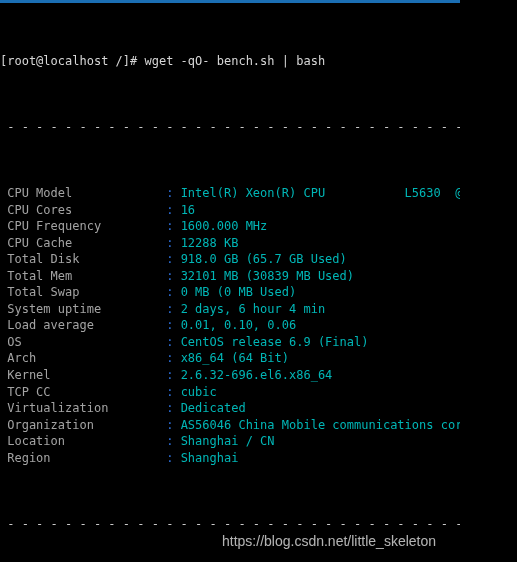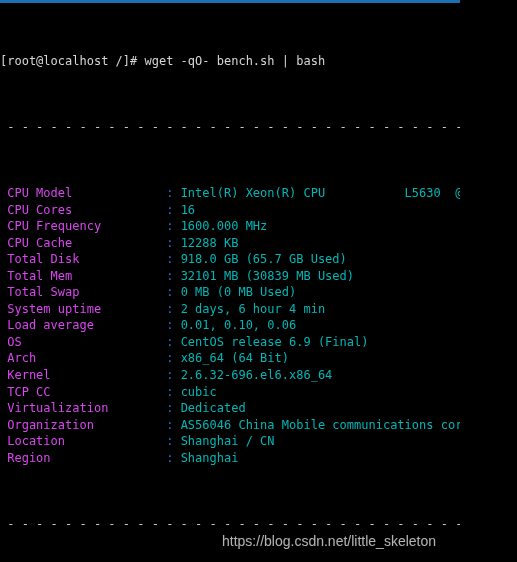--- a/index.html
+++ b/index.html
@@ -35,21 +35,21 @@
   }
 
   .line {
     white-space: pre;
     height: 16.55px;
     font-size: 12px;
     line-height: 16.55px;
   }
 
   
-  .c-white   { color: #d946ef; }
+  .c-white   { color: #a3a3a3; }
   .c-cyan    { color: #00b6b6; }
   .c-blue    { color: #2e6fd9; }
 
   .rule {
     color: #c9c9c9;
     white-space: pre;
     height: 16.55px;
     line-height: 16.55px;
     font-size: 12px;
     overflow: hidden;

